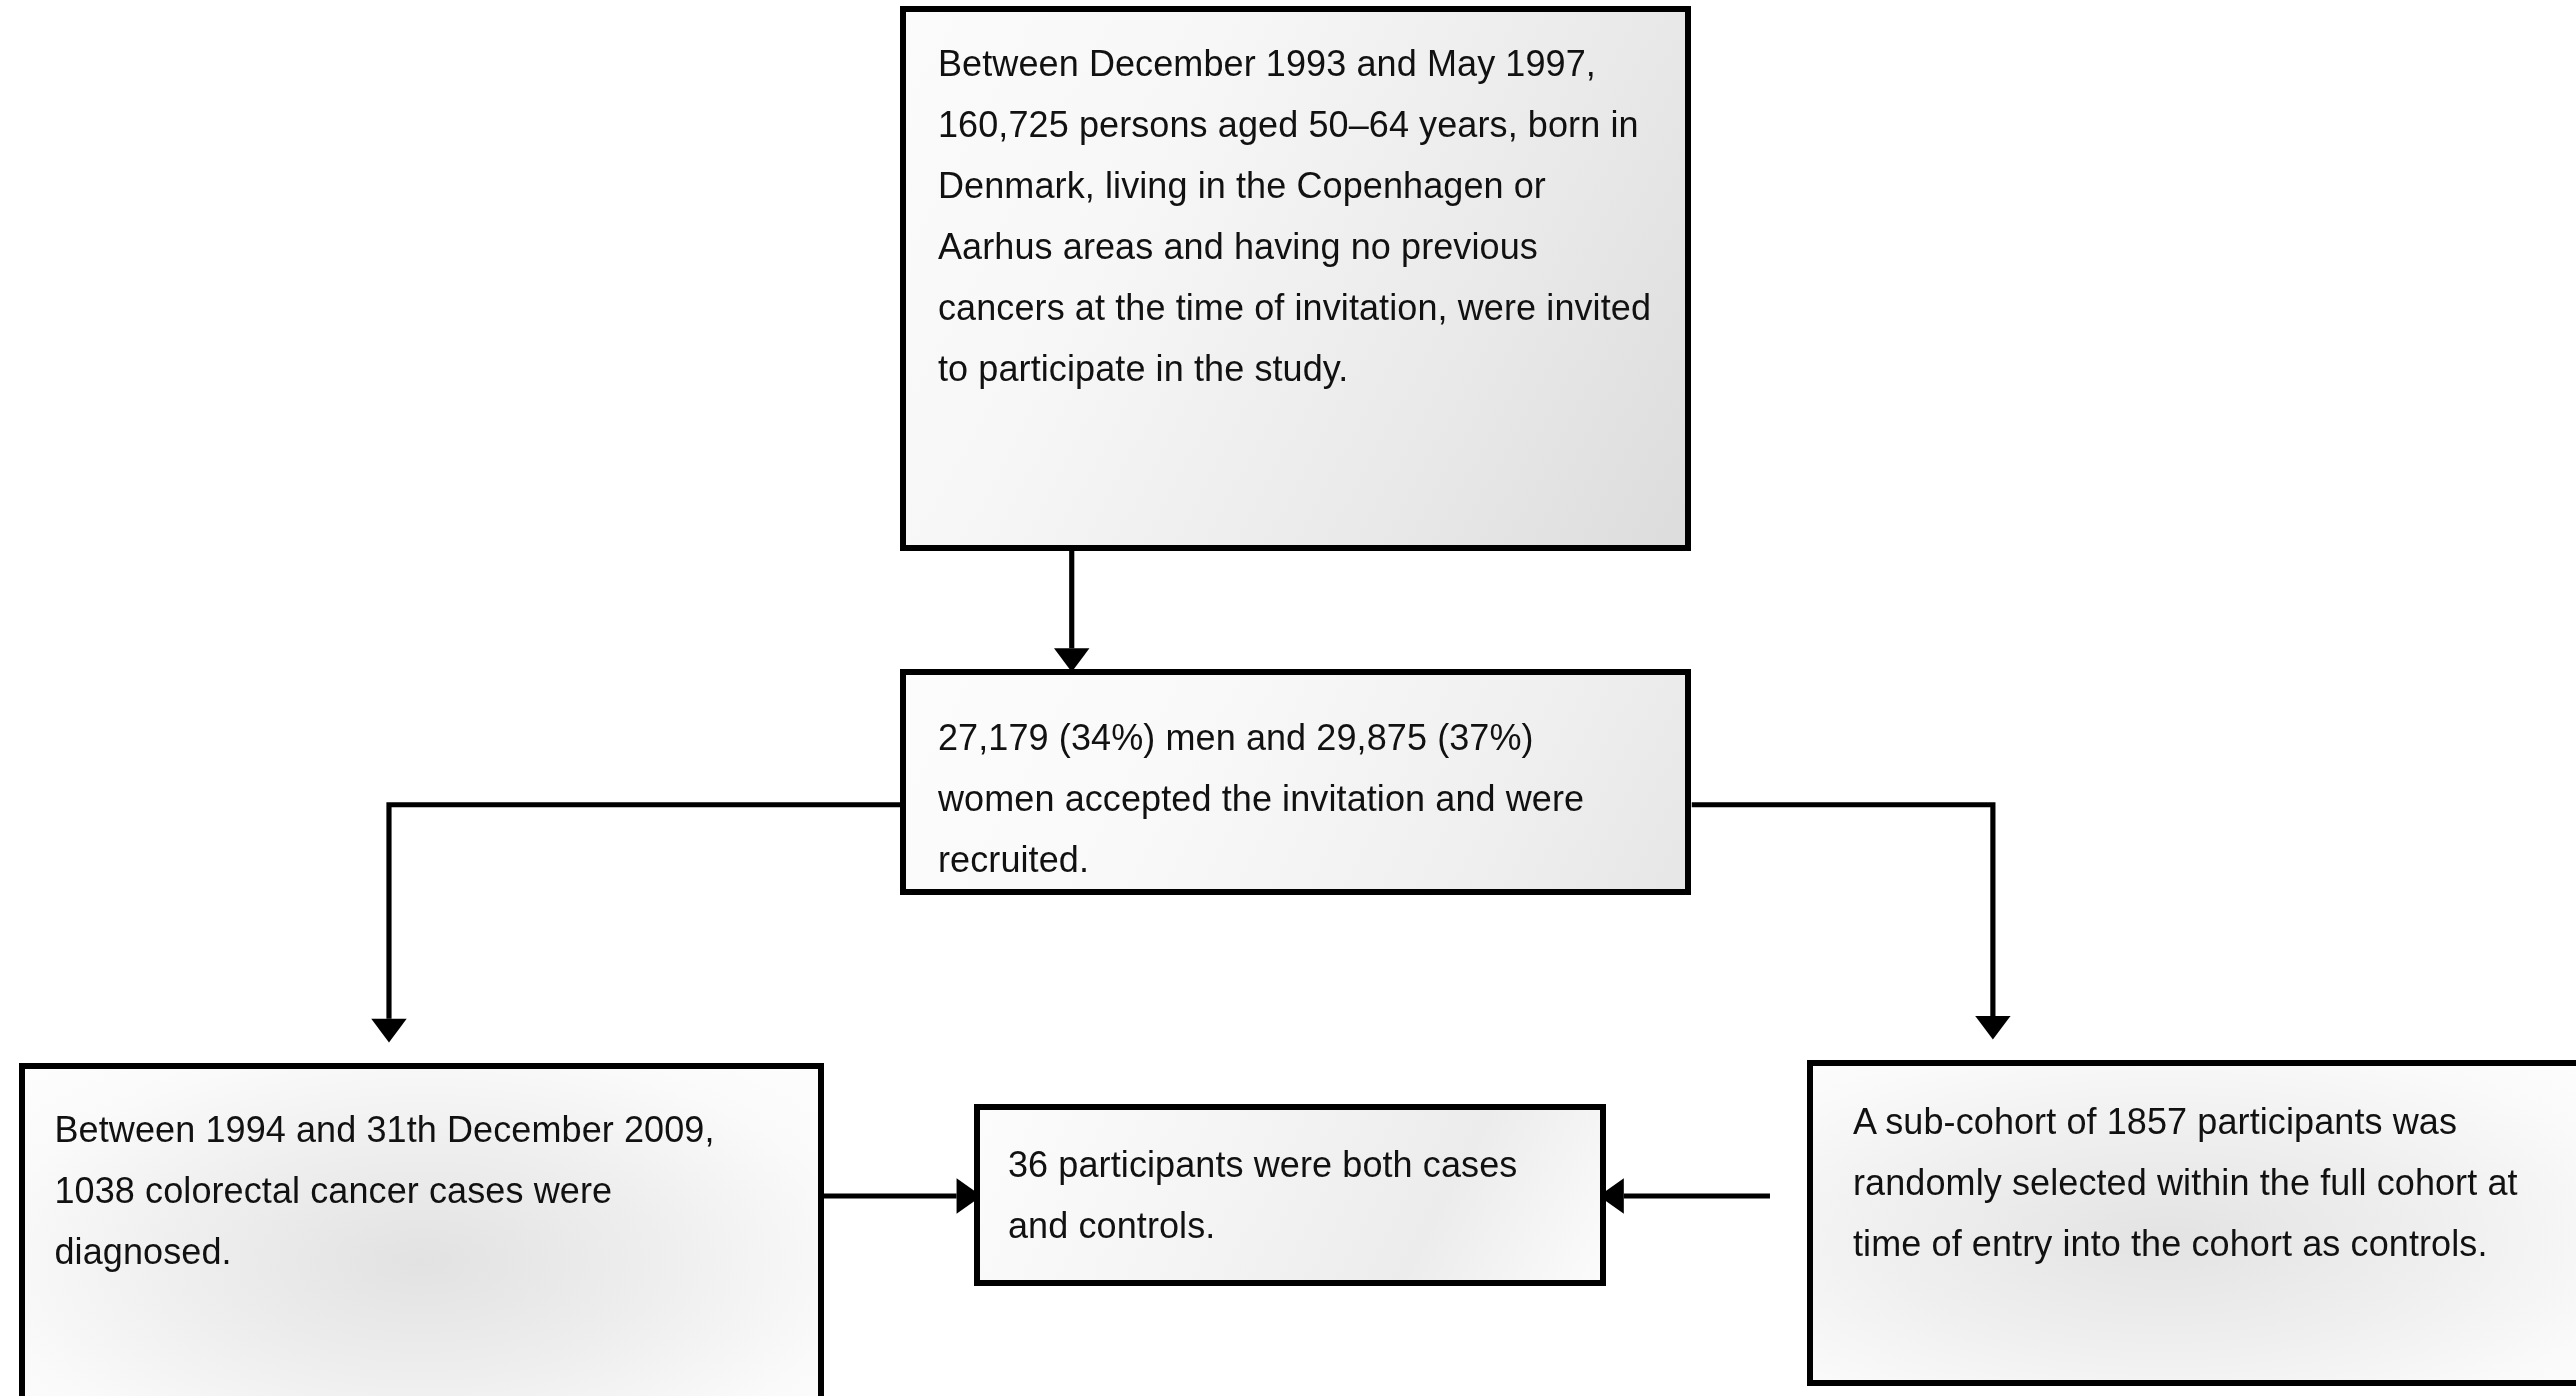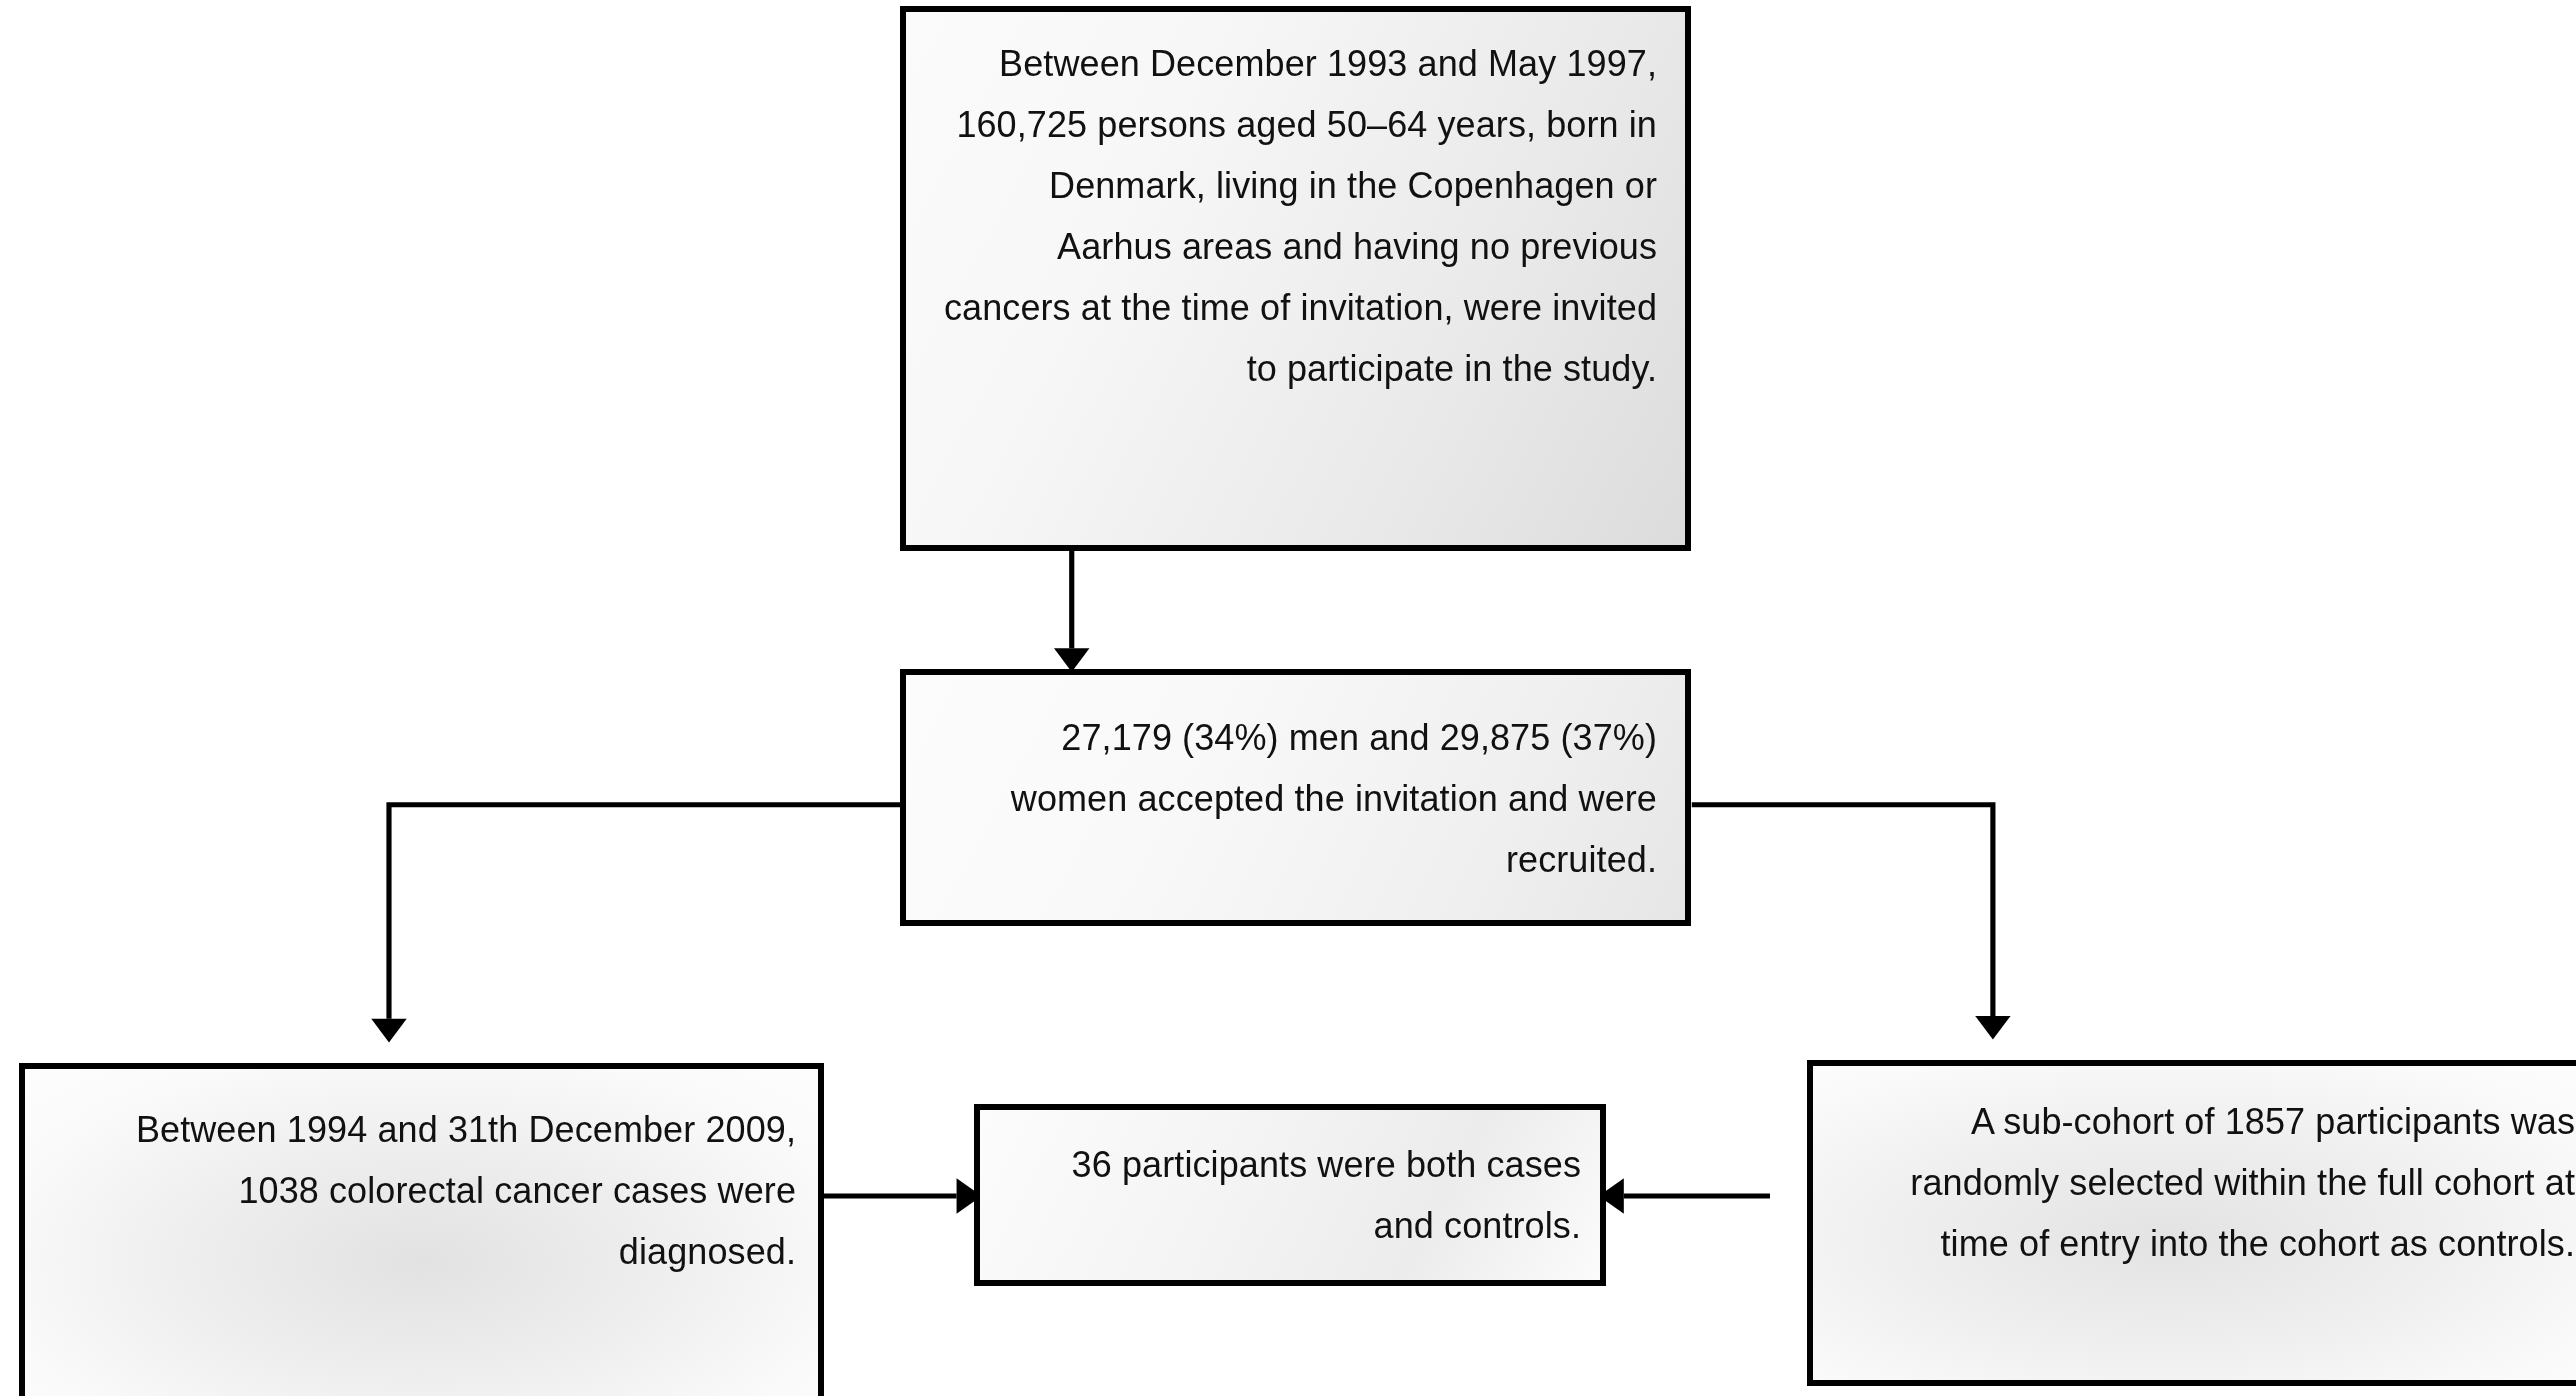--- a/index.html
+++ b/index.html
@@ -27,30 +27,30 @@
     z-index: 3;
   }
   .node .txt {
     display: block;
     width: 100%;
     color: #111111;
     font-size: 36px;
     line-height: 61px;
     letter-spacing: 0.1px;
     white-space: pre-line;
-    text-align: right;
+    text-align: left;
   }
   
   #node-invited {
     left: 900px; top: 5.9px; width: 791px; height: 545px;
     padding: 20.7px 28px 0 32px;
     background: linear-gradient(118deg, #fbfbfb 0%, #f7f7f7 30%, #e9e9e9 70%, #dcdcdc 100%);
   }
   #node-recruited {
-    left: 900px; top: 669px; width: 791px; height: 257px;
+    left: 900px; top: 669px; width: 791px; height: 226px;
     padding: 32px 28px 0 32px;
     background: linear-gradient(118deg, #fcfcfc 0%, #f9f9f9 35%, #efefef 75%, #e6e6e6 100%);
   }
   #node-cases {
     left: 19px; top: 1063px; width: 805px; height: 345px;
     padding: 29.5px 22px 0 29.5px;
     background: radial-gradient(ellipse at 50% 58%, #e2e2e2 0%, #eeeeee 42%, #fafafa 78%, #fdfdfd 100%);
   }
   #node-overlap {
     left: 974px; top: 1104px; width: 632px; height: 182px;

